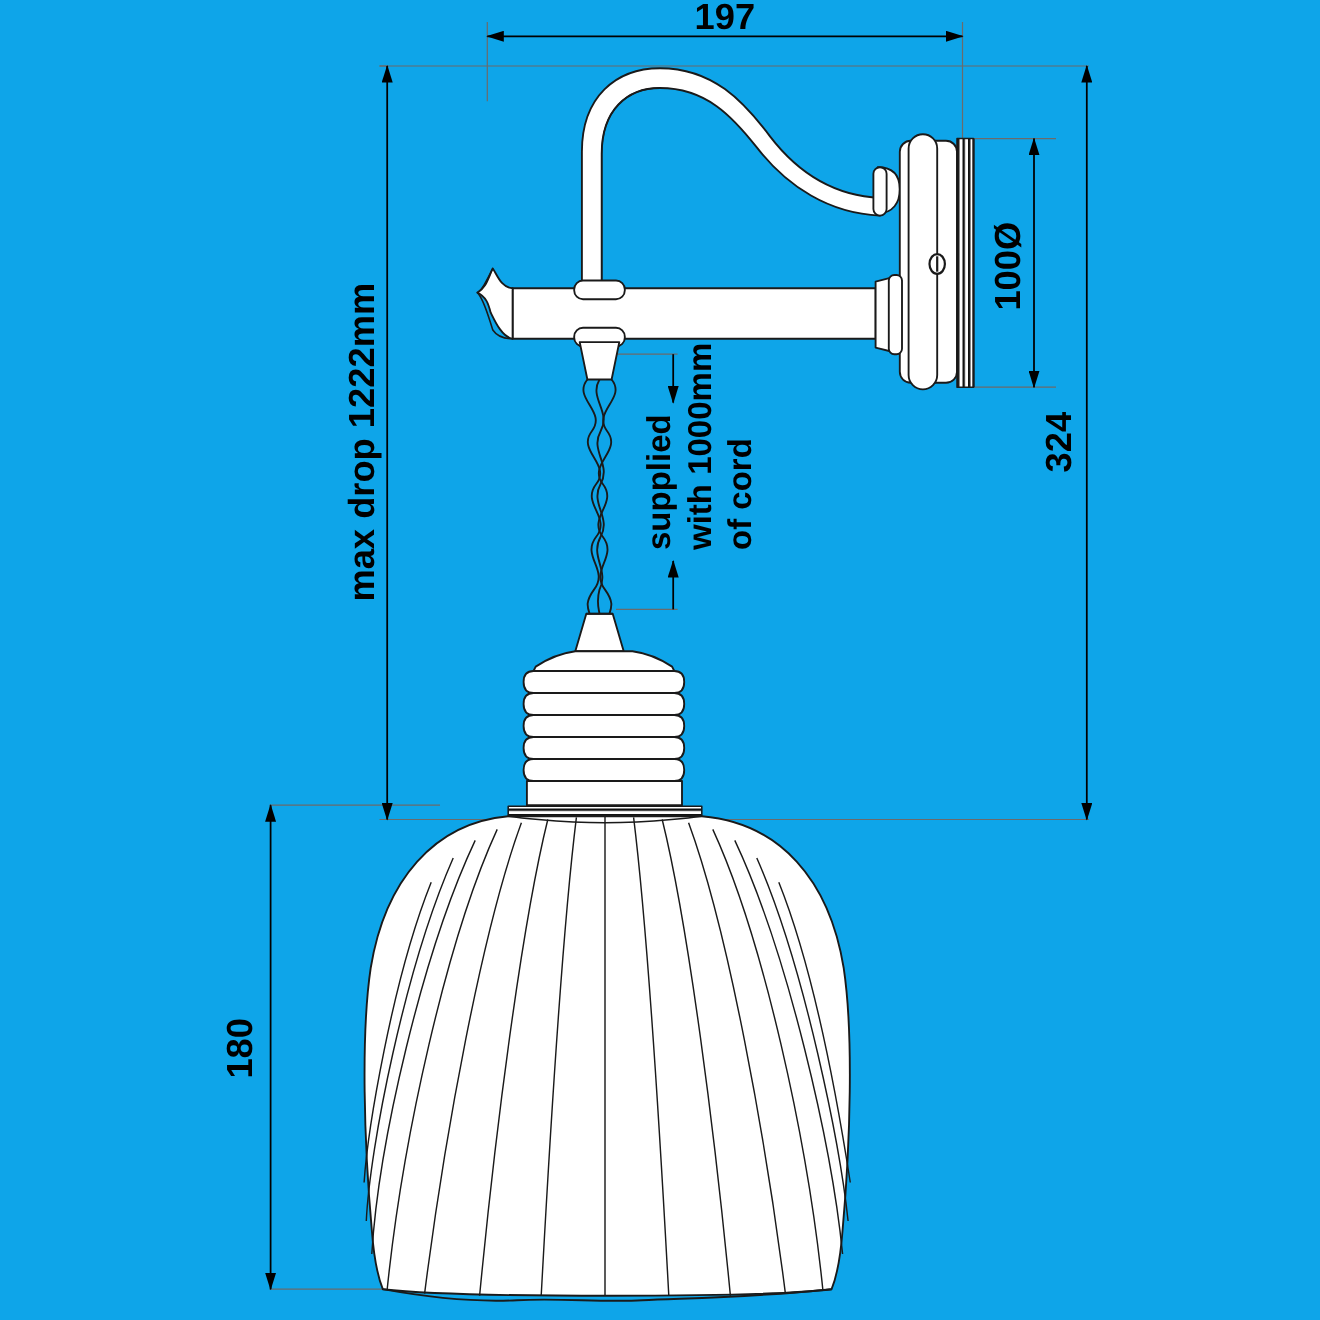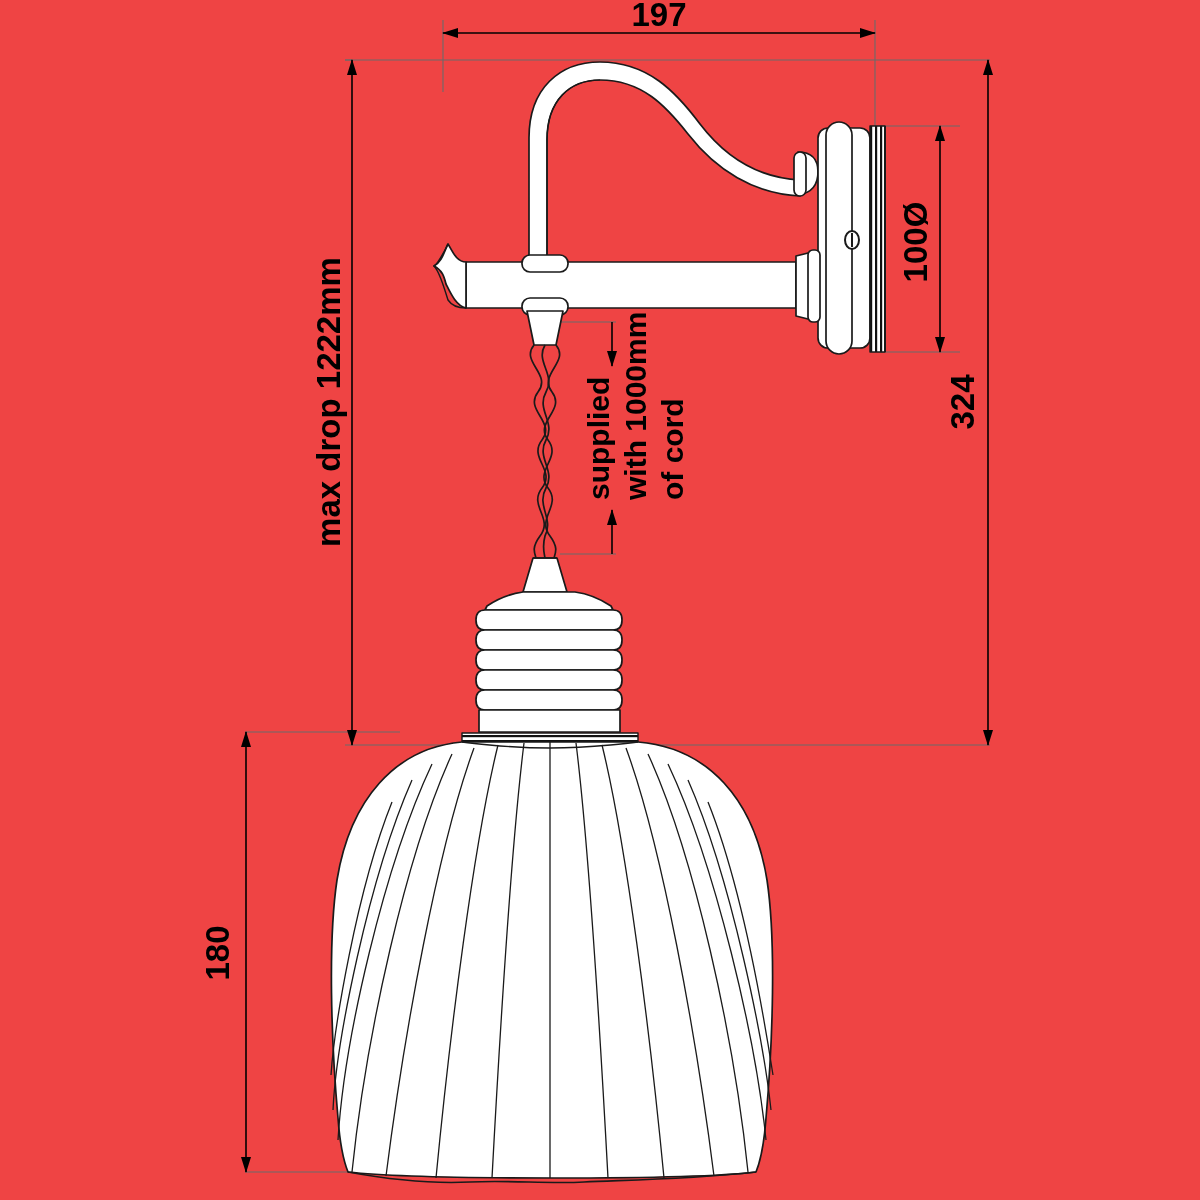--- a/index.html
+++ b/index.html
@@ -1,18 +1,18 @@
 <!DOCTYPE html>
 <html><head>
 <meta charset="utf-8">
 <style>
   html,body{margin:0;padding:0;background:#ffffff;}
   body{width:1200px;height:1200px;overflow:hidden;
        font-family:"Liberation Sans", sans-serif;}
-  #stage{position:relative;width:1200px;height:1200px;background:#ef4444;}
+  #stage{position:relative;width:1200px;height:1200px;background:#0ea5e9;}
   svg{display:block;}
   .dimtext{font-family:"Liberation Sans", sans-serif;font-weight:bold;fill:#000;}
 </style>
 </head>
 <body>
 
 <div id="stage">
 <svg width="1200" height="1200" viewBox="0 0 1200 1200">
 
   <defs>

